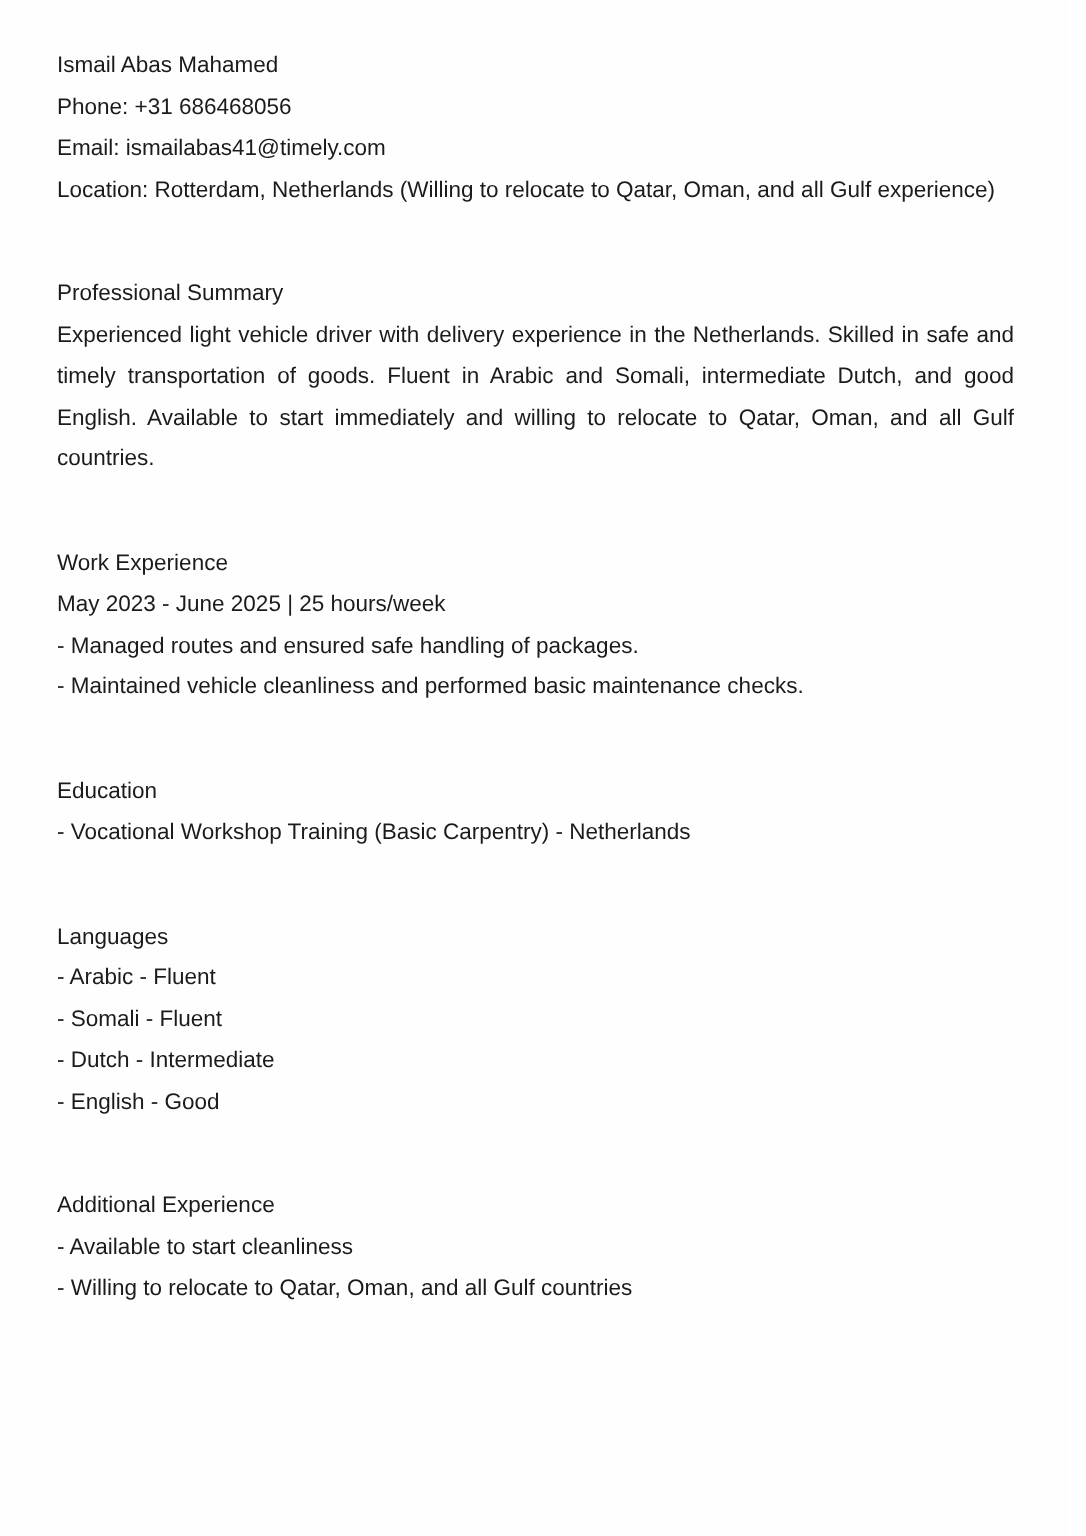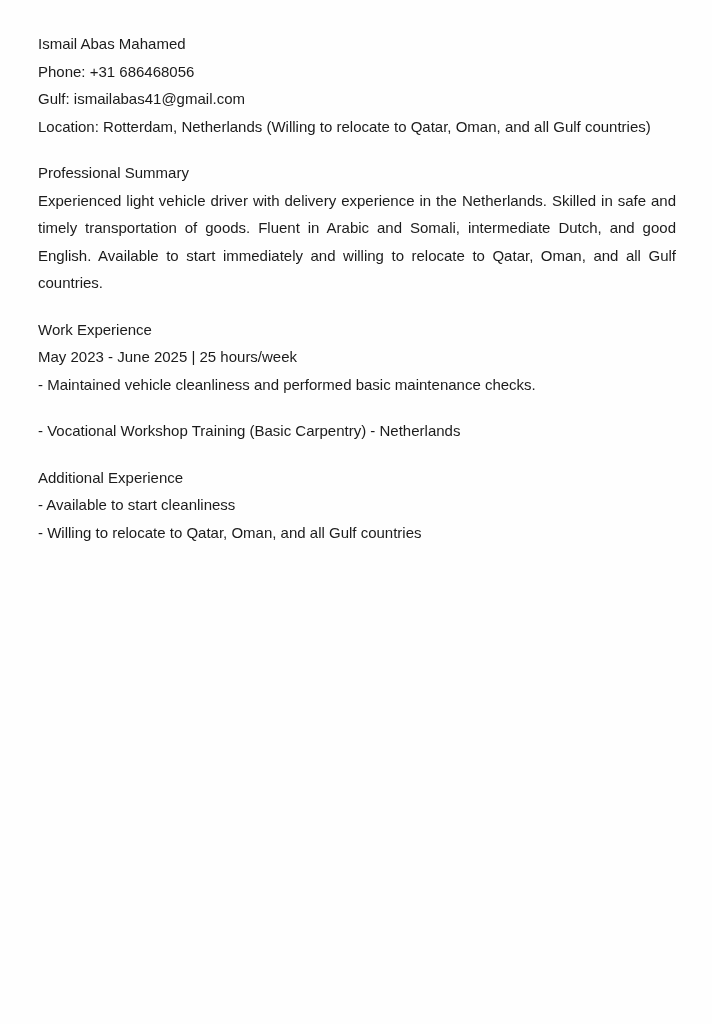--- a/index.html
+++ b/index.html
@@ -21,52 +21,61 @@
   }
   .line {
     line-height: 27.5px;
     white-space: pre-wrap;
   }
   .paragraph {
     line-height: 27.5px;
     text-align: justify;
   }
   .section {
-    margin-top: 19px;
+    margin-top: 42px;
   }
 </style>
 </head>
 <body>
 
 <div class="page" style="background: rgb(254, 254, 254); color: rgb(27, 27, 27);">
 
   <header>
     <div class="line">Ismail Abas Mahamed</div>
     <div class="line">Phone: +31 686468056</div>
-    <div class="line">Gulf: ismailabas41@gmail.com</div>
-    <div class="line">Location: Rotterdam, Netherlands (Willing to relocate to Qatar, Oman, and all Gulf countries)</div>
+    <div class="line">Email: ismailabas41@timely.com</div>
+    <div class="line">Location: Rotterdam, Netherlands (Willing to relocate to Qatar, Oman, and all Gulf experience)</div>
   </header>
 
   <main id="sections">
     <section class="section">
       <div class="line section-title">Professional Summary</div>
     <div class="paragraph">Experienced light vehicle driver with delivery experience in the Netherlands. Skilled in safe and timely transportation of goods. Fluent in Arabic and Somali, intermediate Dutch, and good English. Available to start immediately and willing to relocate to Qatar, Oman, and all Gulf countries.</div>
       </section>
 
     <section class="section">
       <div class="line section-title">Work Experience</div>
         <div class="line">May 2023 - June 2025 | 25 hours/week</div>
+        <div class="line">- Managed routes and ensured safe handling of packages.</div>
         <div class="line">- Maintained vehicle cleanliness and performed basic maintenance checks.</div>
       </section>
 
     <section class="section">
+      <div class="line section-title">Education</div>
         <div class="line">- Vocational Workshop Training (Basic Carpentry) - Netherlands</div>
       </section>
 
 
+    <section class="section">
+      <div class="line section-title">Languages</div>
+    <div class="line">- Arabic - Fluent</div>
+        <div class="line">- Somali - Fluent</div>
+        <div class="line">- Dutch - Intermediate</div>
+        <div class="line">- English - Good</div>
+      </section>
 
     <section class="section">
       <div class="line section-title">Additional Experience</div>
     <div class="line">- Available to start cleanliness</div>
         <div class="line">- Willing to relocate to Qatar, Oman, and all Gulf countries</div>
       </section>
   </main>
 
 </div>
 

